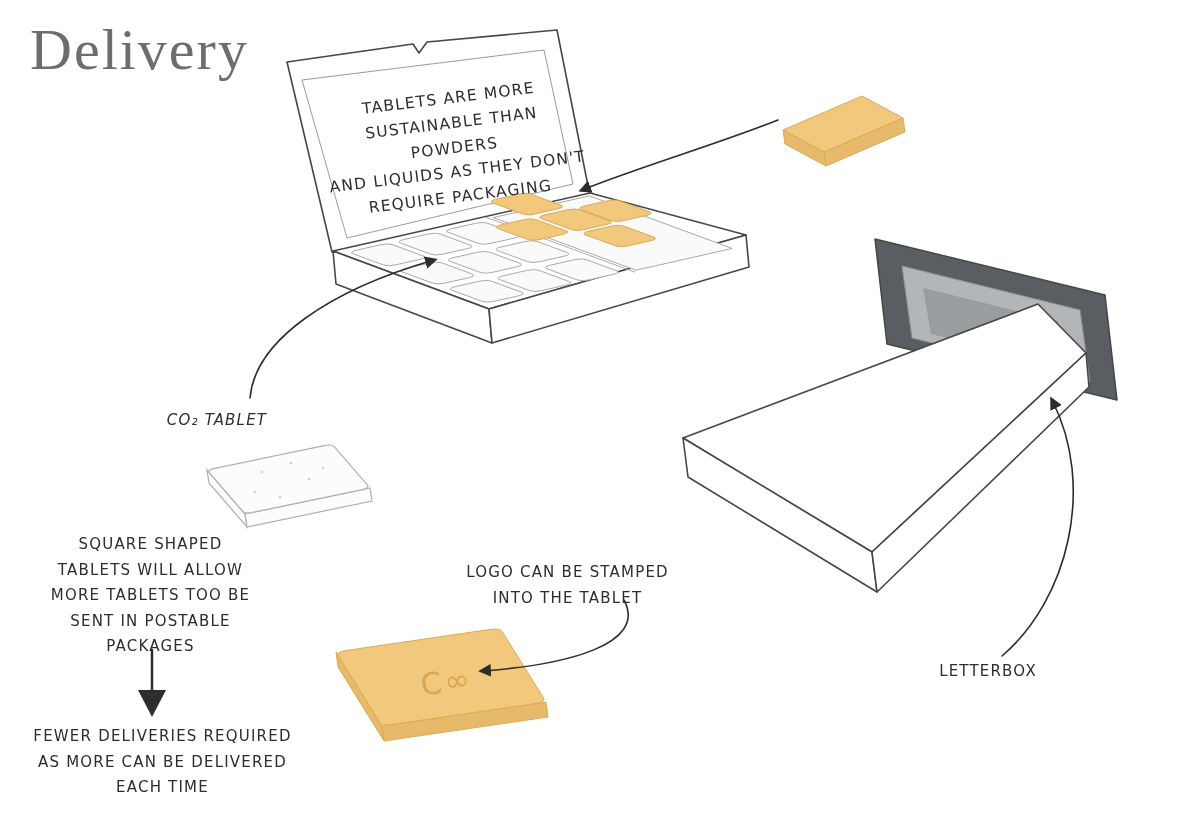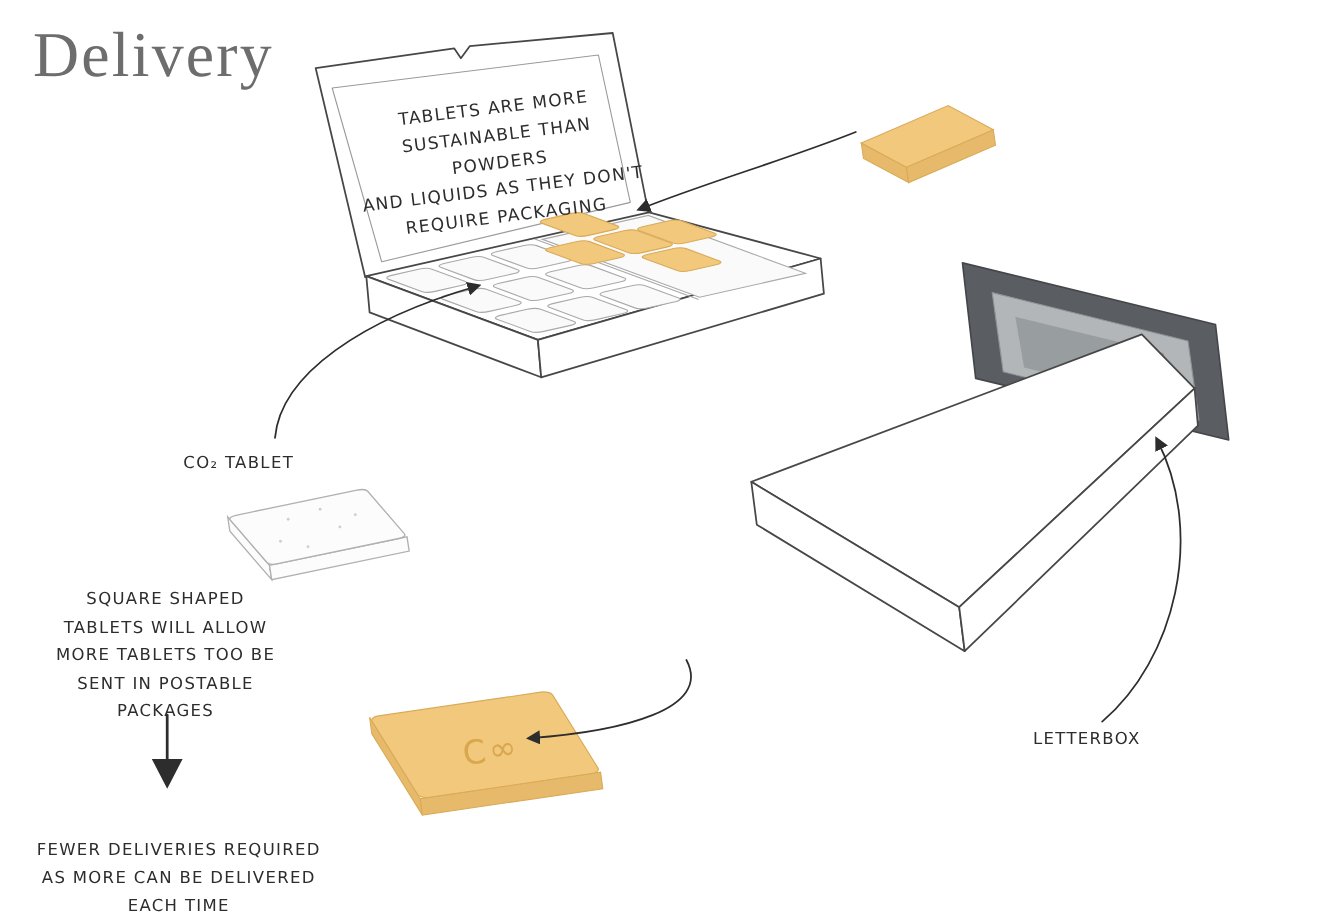--- a/index.html
+++ b/index.html
@@ -27,23 +27,23 @@
     font-family:Liberation Serif, serif;
     font-weight:300;font-size:58px;letter-spacing:2px;color:var(--title-gray);
   }
   .note{
     position:absolute;color:var(--ink);
     font-size:15px;letter-spacing:1.2px;line-height:1.7;
     white-space:pre-line;text-align:center;
   }
   .lid-note{left:322px;top:86px;width:265px;transform:rotate(-7deg);font-size:15.5px;line-height:1.6;}
   .wonky-note{left:872px;top:62px;width:165px;}
-  .co2-note{left:142px;top:408px;width:150px;}
+  .co2-note{left:142px;top:408px;width:150px;font-style:italic;}
   .square-note{left:38px;top:532px;width:225px;}
-  .fewer-note{left:15px;top:724px;width:295px;margin-top:36px;}
+  .fewer-note{left:15px;top:724px;width:295px;}
   .logo-note{left:455px;top:560px;width:225px;}
   .letterbox-note{left:928px;top:659px;width:120px;}
 
   .paper{fill:var(--paper);stroke:var(--outline);stroke-width:1.6;stroke-linejoin:round;}
   .paper-inner{fill:none;stroke:#9a9a9a;stroke-width:1;stroke-linejoin:round;}
   .tab-white{fill:var(--tablet-white);stroke:var(--tablet-white-stroke);stroke-width:1;}
   .tab-orange{fill:var(--tablet-orange);stroke:var(--tablet-orange-stroke);stroke-width:1;}
   .side-orange{fill:var(--tablet-orange-side);stroke:var(--tablet-orange-stroke);stroke-width:1;}
   .tab-white-big{fill:#fcfcfc;stroke:#b0b0b0;stroke-width:1.2;}
   .speck{fill:#cfcfcf;}
@@ -155,15 +155,17 @@
 REQUIRE PACKAGING</div>
   <div class="note co2-note">CO₂ TABLET</div>
   <div class="note square-note">SQUARE SHAPED
 TABLETS WILL ALLOW
 MORE TABLETS TOO BE
 SENT IN POSTABLE
 PACKAGES</div>
   <div class="note fewer-note">FEWER DELIVERIES REQUIRED
 AS MORE CAN BE DELIVERED
 EACH TIME</div>
+  <div class="note logo-note">LOGO CAN BE STAMPED
+INTO THE TABLET</div>
   <div class="note letterbox-note">LETTERBOX</div>
 
 </div>
 
 </body></html>

